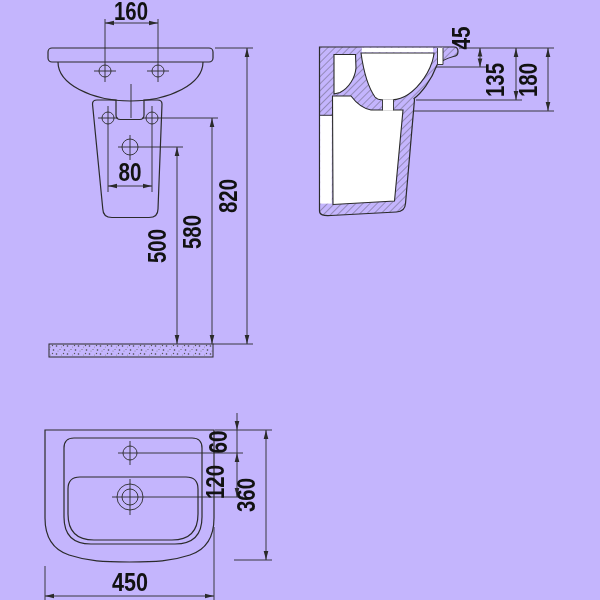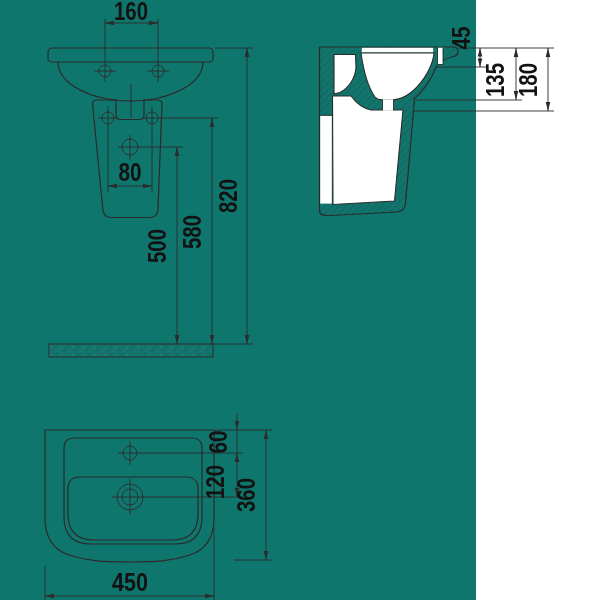--- a/index.html
+++ b/index.html
@@ -1,17 +1,17 @@
 <!DOCTYPE html>
 <html><head>
 <meta charset="utf-8">
 <style>
   html,body{margin:0;padding:0;background:#ffffff;}
   body{width:600px;height:600px;font-family:"Liberation Sans",sans-serif;}
-  #canvas{width:476px;height:600px;position:relative;background:#0f766e;}
+  #canvas{width:600px;height:600px;position:relative;background:#c4b5fd;}
   svg{display:block;}
   .outline{stroke:#2b2b2b;stroke-width:1.2;fill:none;}
   .thin{stroke:#2b2b2b;stroke-width:0.9;fill:none;}
   .arr{fill:#2b2b2b;stroke:none;}
   .void{fill:#ffffff;stroke:#2b2b2b;stroke-width:1.1;}
   .erase{fill:#ffffff;stroke:none;}
   .dimtxt{font-family:"Liberation Sans",sans-serif;font-size:25px;font-weight:bold;fill:#121212;}
 </style>
 </head>
 <body>

